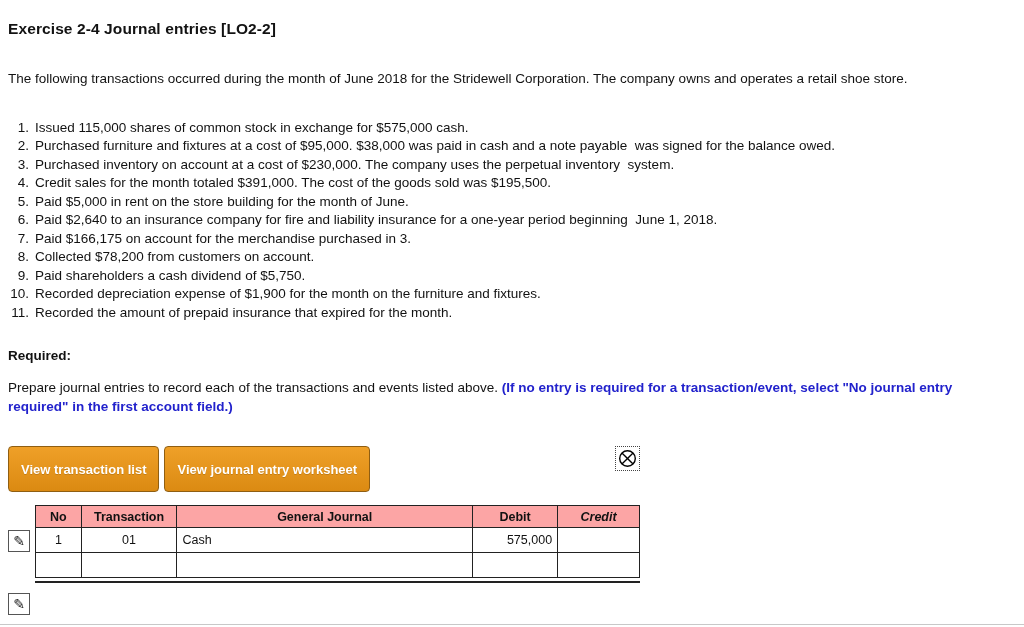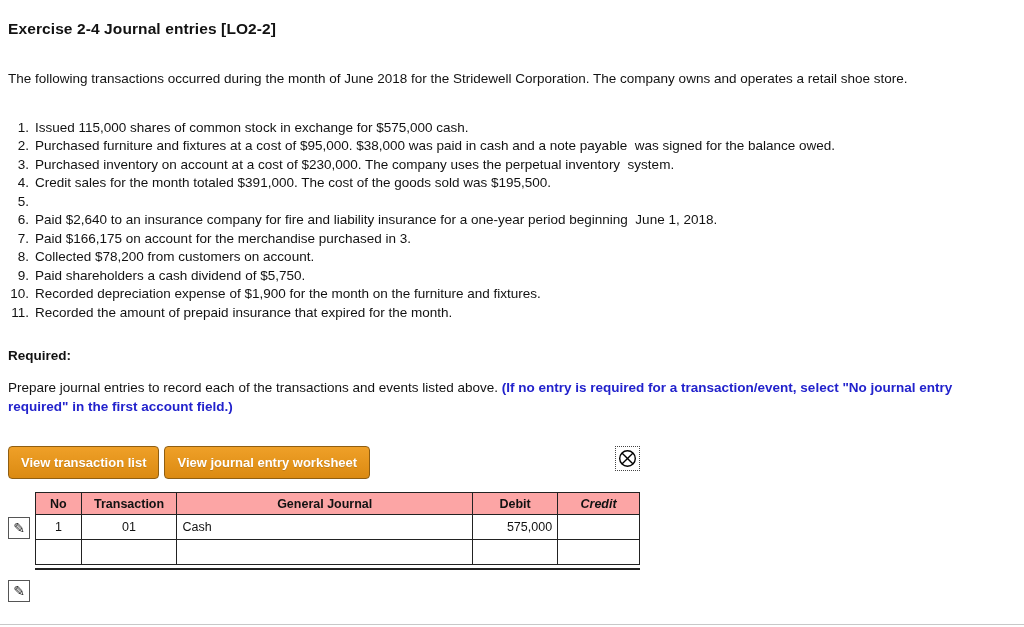--- a/index.html
+++ b/index.html
@@ -15,21 +15,21 @@
   .tx-item { display: flex; }
   .tx-num { flex: 0 0 21px; width: 21px; text-align: right; }
   .tx-text { margin-left: 6px; max-width: 905px; white-space: pre-wrap; }
 
   .required-label { margin-top: 26px; font-size: 13.5px; font-weight: bold; }
   .required-text { margin-top: 16px; font-size: 13.5px; line-height: 18.5px; max-width: 952px; }
   .required-note { color: #2222cc; font-weight: bold; }
 
   .toolbar { margin-top: 30px; width: 632px; display: flex; align-items: flex-start; gap: 5px; }
   .btn {
-    height: 33px; padding: 0 12px; font-family: inherit;
+    height: 46px; padding: 0 12px; font-family: inherit;
     font-size: 13px; font-weight: bold; color: #ffffff;
     background: linear-gradient(#efa028, #db8a12);
     border: 1px solid #8f5e12; border-radius: 4px; cursor: pointer;
     text-shadow: 0 1px 0 rgba(0,0,0,0.15);
   }
   .close-btn {
     margin-left: auto; background: #fff; border: 1px dotted #444;
     padding: 2px; line-height: 0; cursor: pointer;
   }
 
@@ -84,20 +84,21 @@
     <div class="tx-item">
       <span class="tx-num">3.</span>
       <span class="tx-text">Purchased inventory on account at a cost of $230,000. The company uses the perpetual inventory  system.</span>
     </div>
     <div class="tx-item">
       <span class="tx-num">4.</span>
       <span class="tx-text">Credit sales for the month totaled $391,000. The cost of the goods sold was $195,500.</span>
     </div>
     <div class="tx-item">
       <span class="tx-num">5.</span>
+      <span class="tx-text">Paid $5,000 in rent on the store building for the month of June.</span>
     </div>
     <div class="tx-item">
       <span class="tx-num">6.</span>
       <span class="tx-text">Paid $2,640 to an insurance company for fire and liability insurance for a one-year period beginning  June 1, 2018.</span>
     </div>
     <div class="tx-item">
       <span class="tx-num">7.</span>
       <span class="tx-text">Paid $166,175 on account for the merchandise purchased in 3.</span>
     </div>
     <div class="tx-item">

